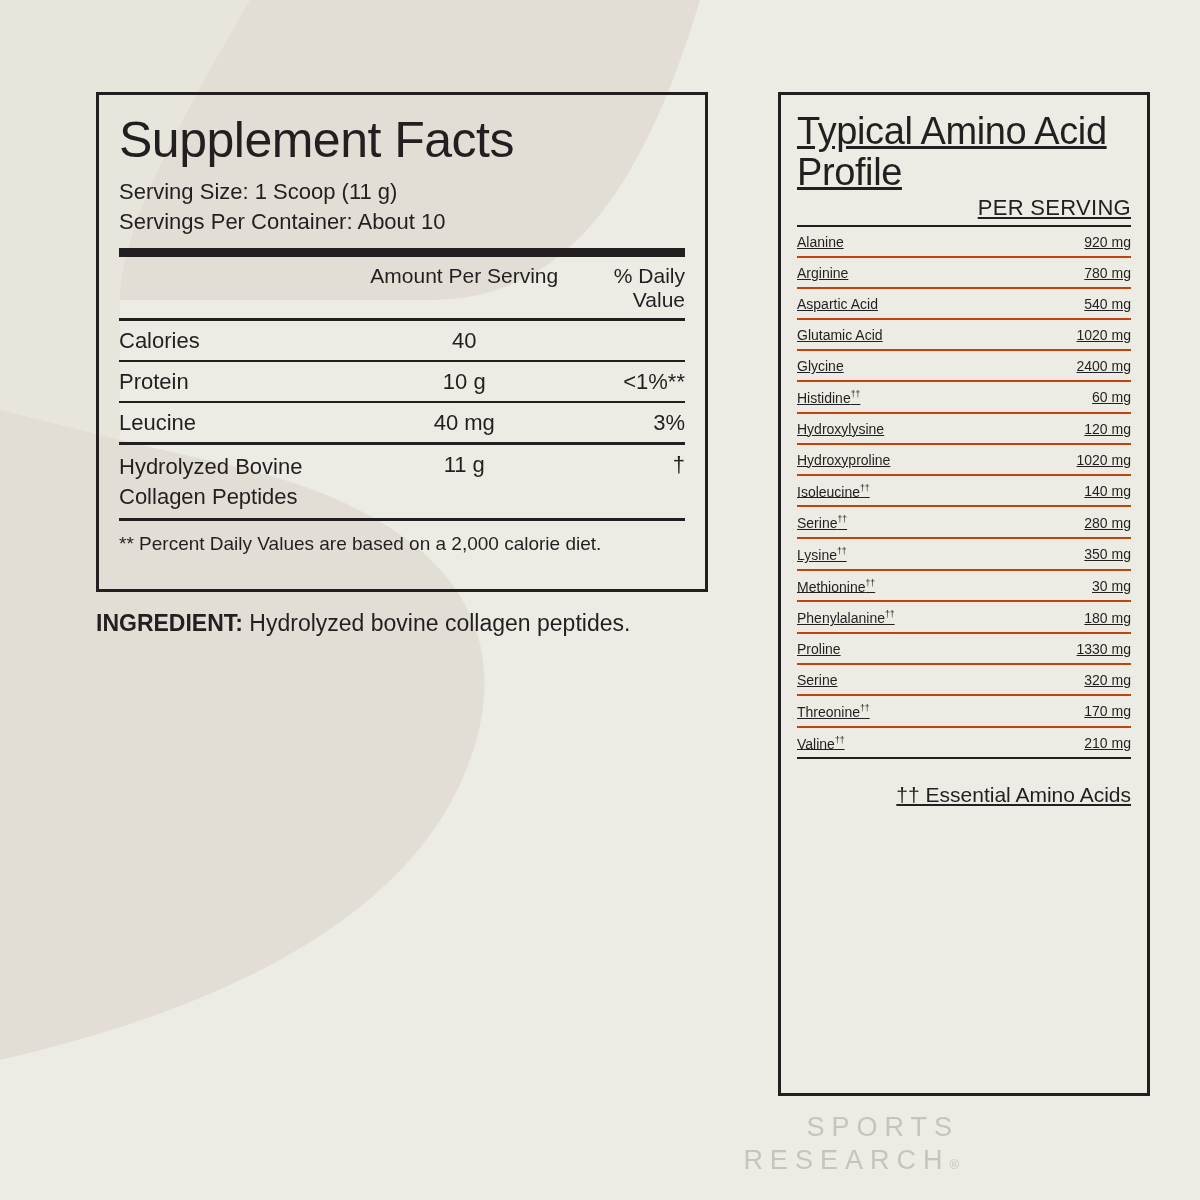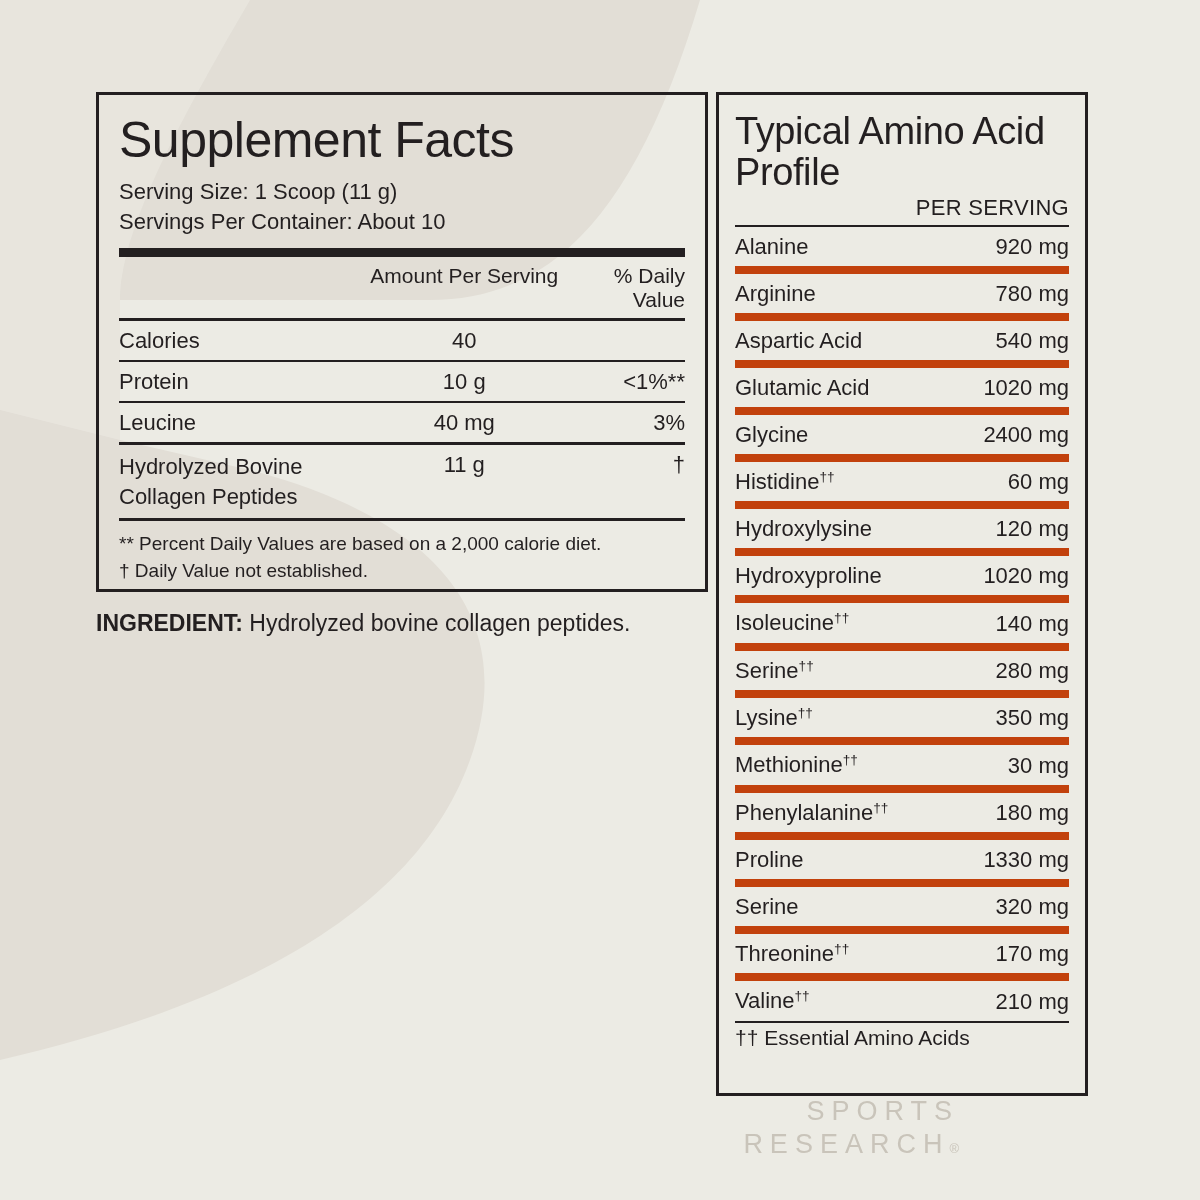--- a/index.html
+++ b/index.html
@@ -100,67 +100,69 @@
     top: 592px;
     width: 600px;
     font-size: 23px;
     line-height: 1.5;
     z-index: 1;
   }
   #ingredient-block .lead { font-weight: bold; }
 
   
   #amino-panel {
-    left: 716px;
+    left: 778px;
     top: 78px;
     width: 372px;
     height: 1004px;
     padding: 12px 16px 8px 16px;
+    text-decoration: underline;
   }
 
   .aa-title {
     font-size: 38px;
     line-height: 1.08;
     letter-spacing: -0.4px;
     margin: 4px 0 2px 0;
   }
   .aa-sub {
     font-size: 22px;
     letter-spacing: 0.3px;
     margin: 2px 0 0 0;
     text-align: right;
   }
 
   table.aa-table {
     width: 100%;
     border-collapse: collapse;
-    font-size: 22px;
+    font-size: 14px;
     margin-top: 4px;
   }
   table.aa-table td {
     padding: 7px 0 6px 0;
-    border-top: 8px solid #c2410c;
+    border-top: 2px solid #c2410c;
   }
   table.aa-table tr:first-child td { border-top: 2px solid #231f20; }
   .aa-name { text-align: left; }
   .aa-val  { text-align: right; white-space: nowrap; }
   sup.dagger { font-size: 0.62em; vertical-align: super; letter-spacing: 0; }
 
   .aa-foot {
     font-size: 21px;
-    padding-top: 3px;
+    padding-top: 24px;
     border-top: 2px solid #231f20;
     margin-top: 0;
+    text-align: right;
   }
 
   
   #brand-mark {
     position: absolute;
     right: 40px;
-    bottom: 52px;
+    bottom: 36px;
     text-align: right;
     color: #c9c4ba;
     z-index: 1;
     line-height: 1.25;
   }
   #brand-mark .l1, #brand-mark .l2 {
     font-size: 27px;
     letter-spacing: 7px;
     font-weight: 500;
   }
@@ -237,21 +239,20 @@
         <td class="col-name" style="line-height:1.35;">Hydrolyzed Bovine Collagen Peptides</td>
         <td class="col-amt">11 g</td>
         <td class="col-dv">†</td>
       </tr>
     </tbody>
       </table>
     <div class="rule-med"></div>
 
     <div class="sf-footnotes">
       <div>** Percent Daily Values are based on a 2,000 calorie diet.</div>
-      <div>† Daily Value not established.</div>
     </div>
   </div>
 
   <div id="ingredient-block">
     <span class="lead">INGREDIENT:</span><span> Hydrolyzed bovine collagen peptides.</span>
   </div>
 
   <div class="panel" id="amino-panel">
 
     <div class="aa-title">Typical Amino Acid Profile</div>

